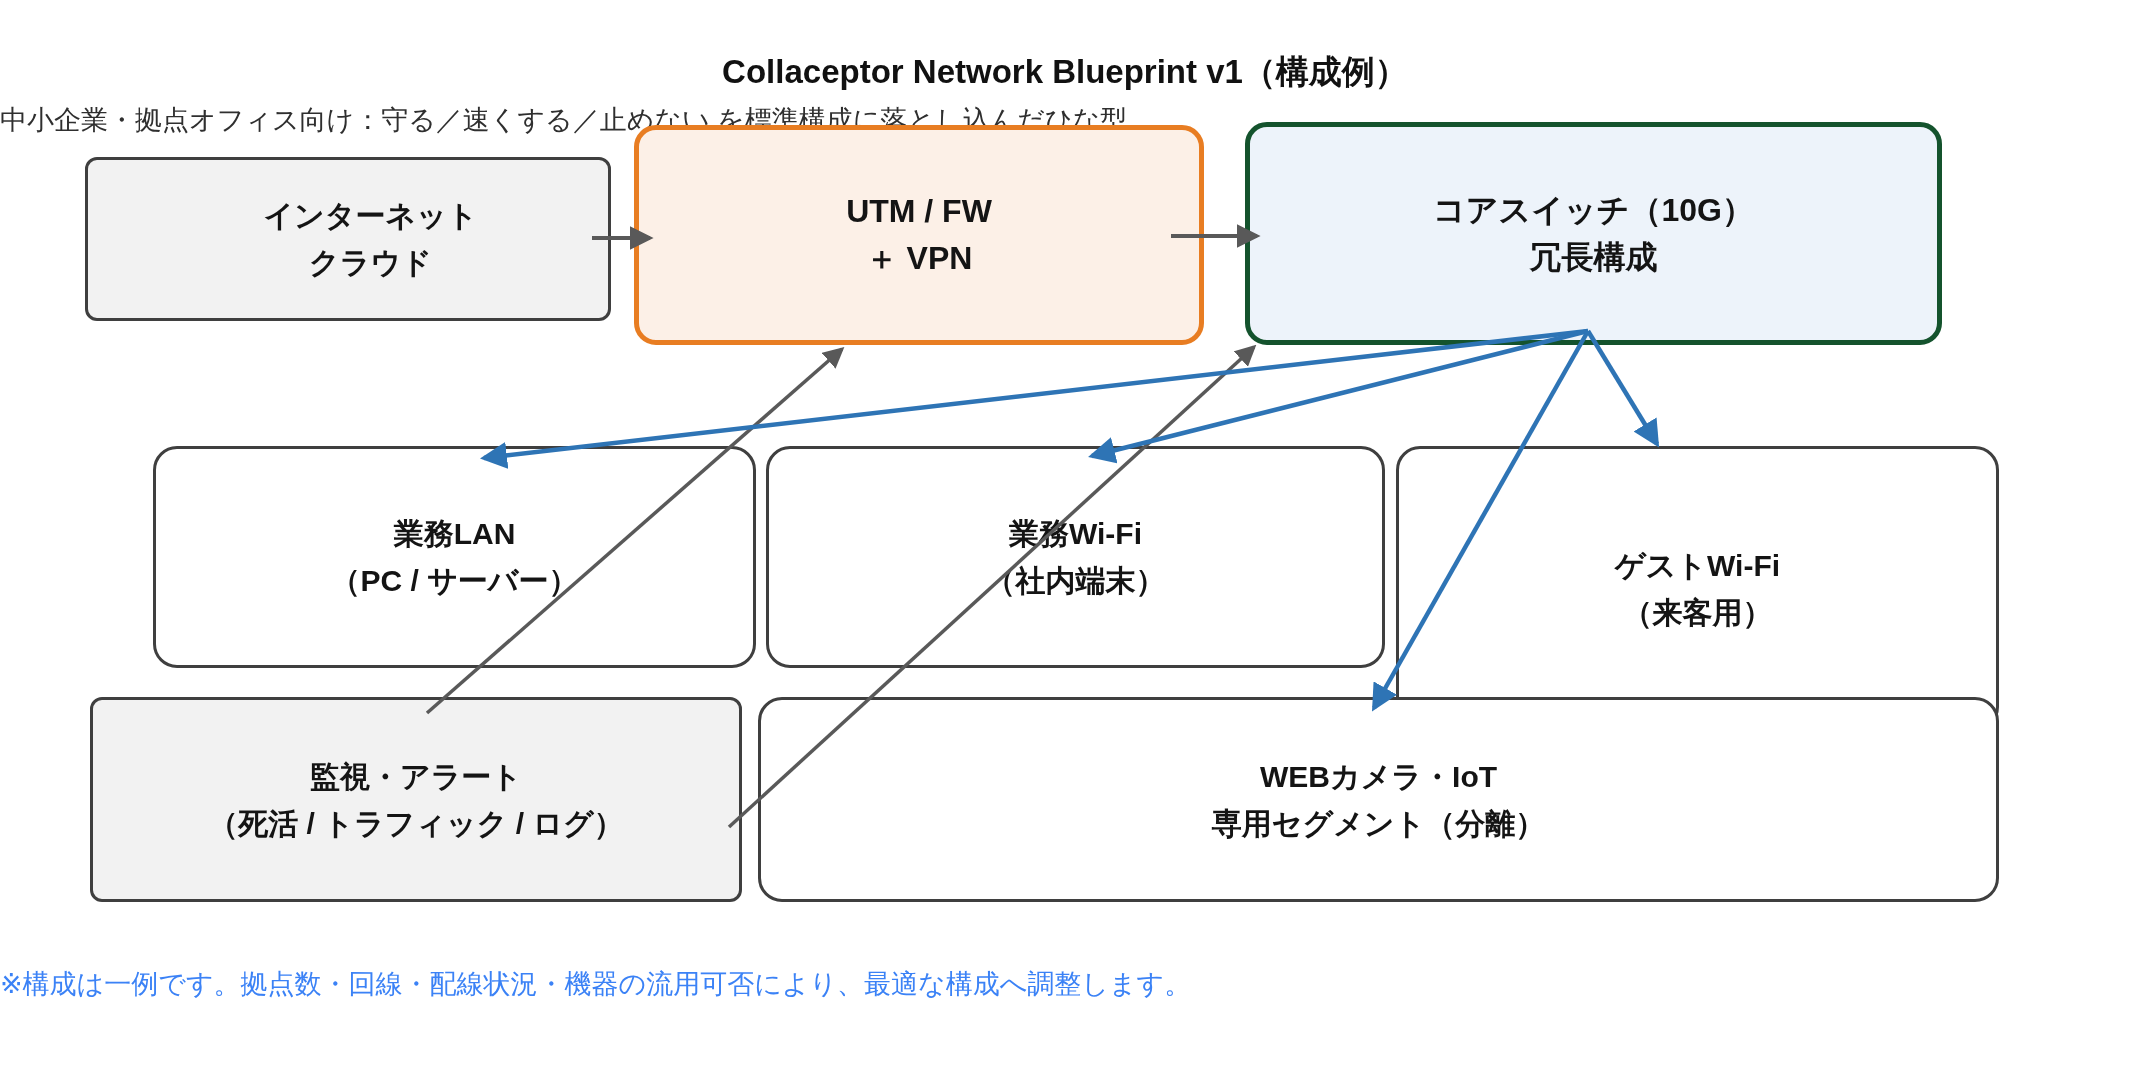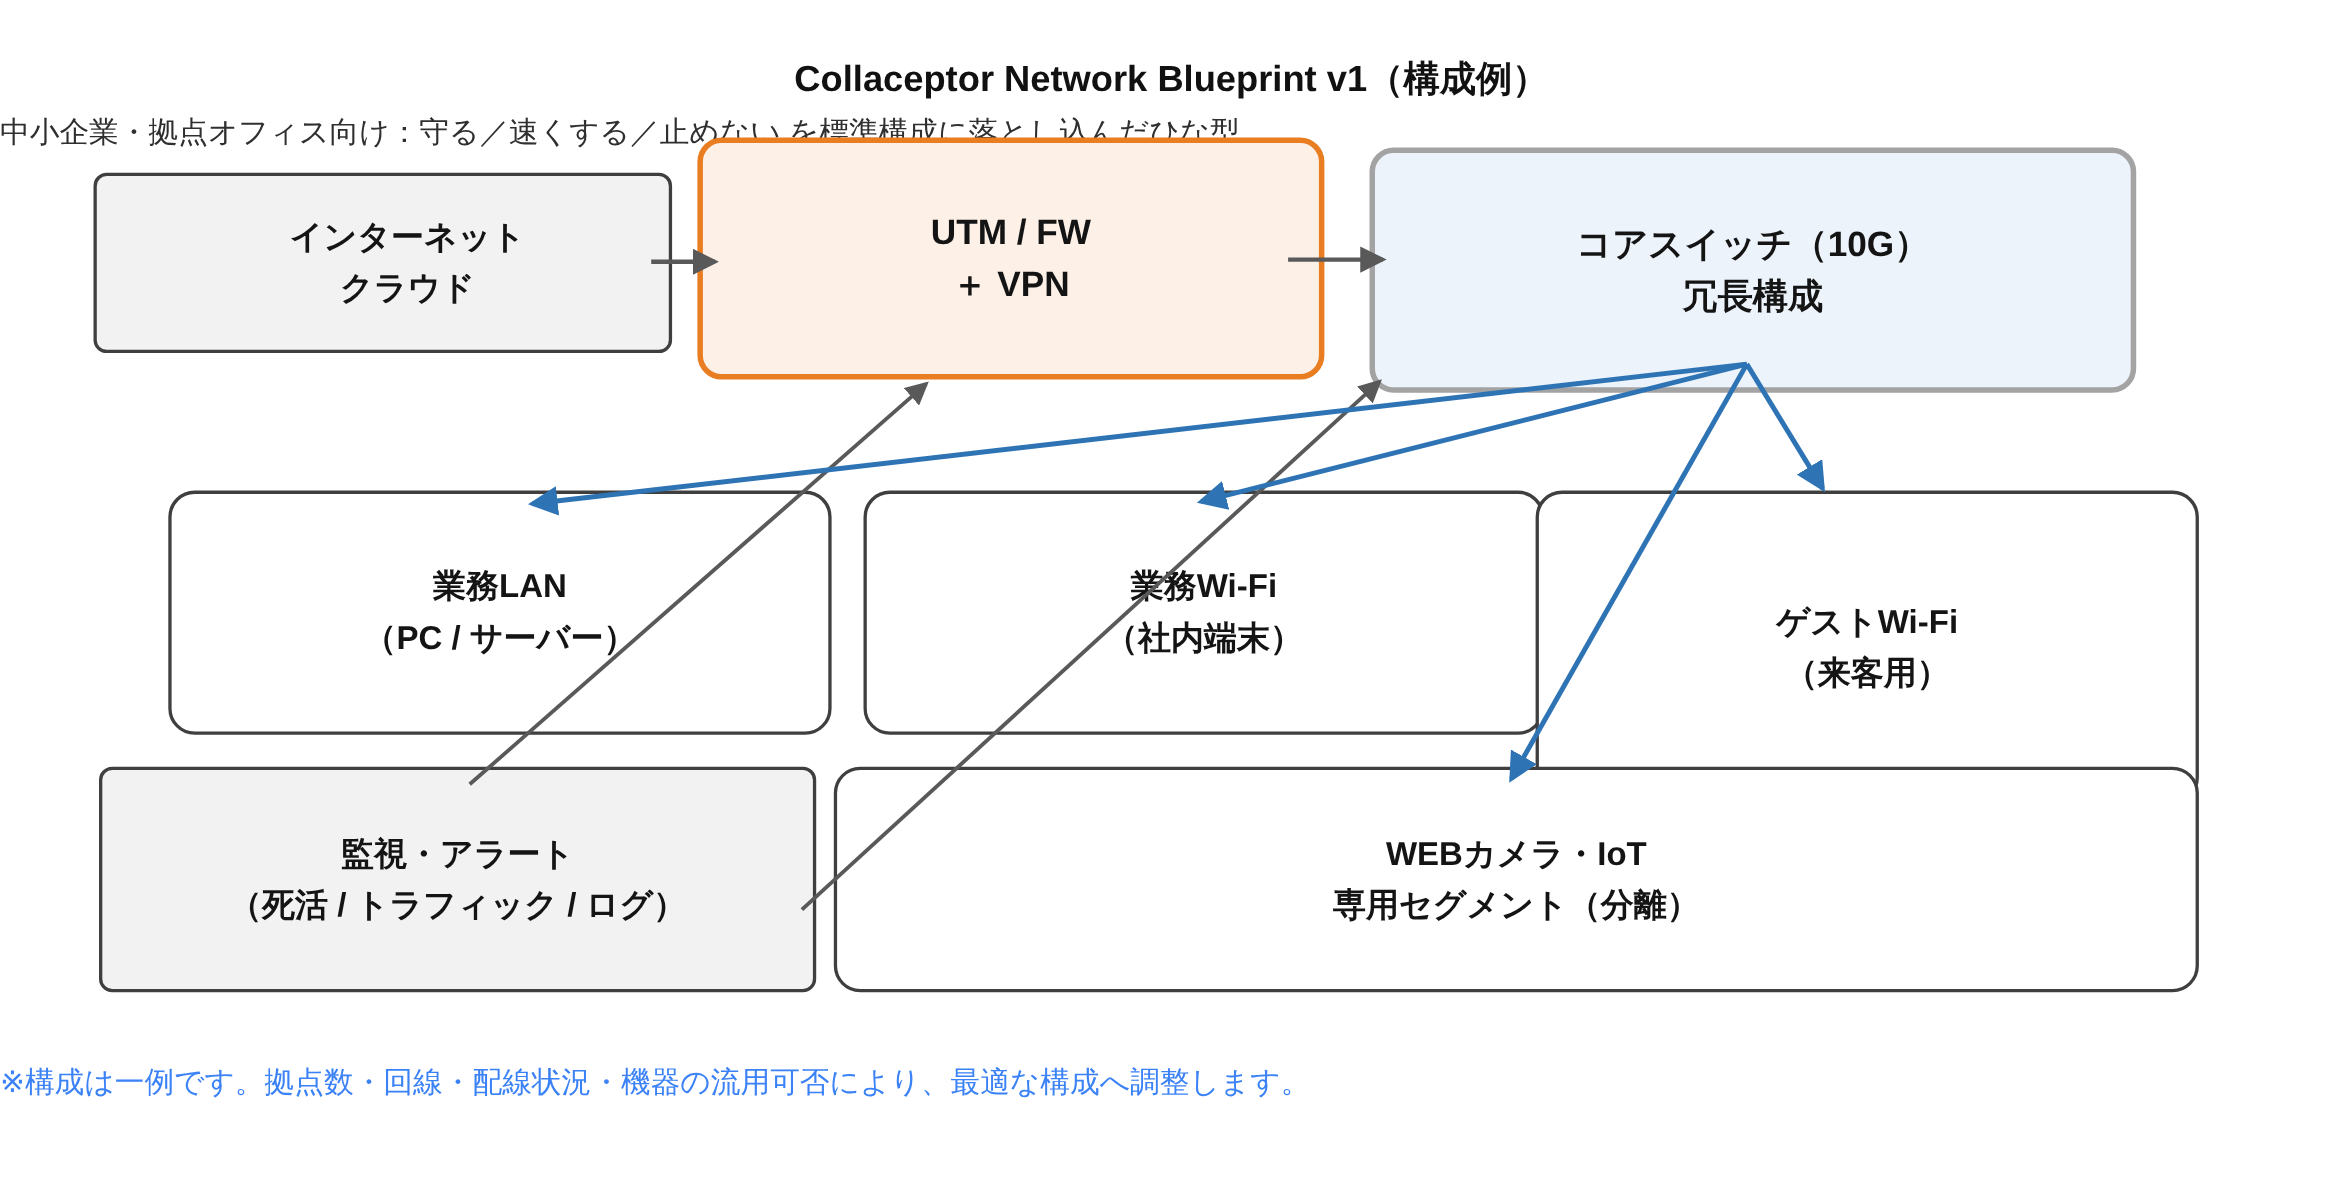--- a/index.html
+++ b/index.html
@@ -37,27 +37,27 @@
   .node-plain{
     background:#ffffff;border:3px solid #3f3f3f;border-radius:24px;
   }
   .node-gray{
     background:#f2f2f2;border:3px solid #3f3f3f;border-radius:12px;
   }
   .node-utm{
     background:#fcf0e7;border:5px solid #e87d22;border-radius:22px;
   }
   .node-core{
-    background:#edf3fa;border:5px solid #a3a3a3;border-radius:22px;margin-top:12px;
+    background:#edf3fa;border:5px solid #14532d;border-radius:22px;
   }
   #n-internet{left:85px;top:157px;width:526px;height:164px;padding-left:45px;}
   #n-utm{left:634px;top:125px;width:570px;height:220px;font-size:32px;}
   #n-core{left:1245px;top:122px;width:697px;height:223px;font-size:32px;}
   #n-lan{left:153px;top:446px;width:603px;height:222px;}
-  #n-wifi{left:766px;top:446px;width:619px;height:222px;margin-left:19px;}
+  #n-wifi{left:766px;top:446px;width:619px;height:222px;}
   #n-guest{left:1396px;top:446px;width:603px;height:285px;}
   #n-monitor{left:90px;top:697px;width:652px;height:205px;}
   #n-iot{left:758px;top:697px;width:1241px;height:205px;}
   svg.arrows{
     position:absolute;left:0;top:0;width:2130px;height:1080px;
     pointer-events:none;
   }
 </style>
 </head>
 <body>

